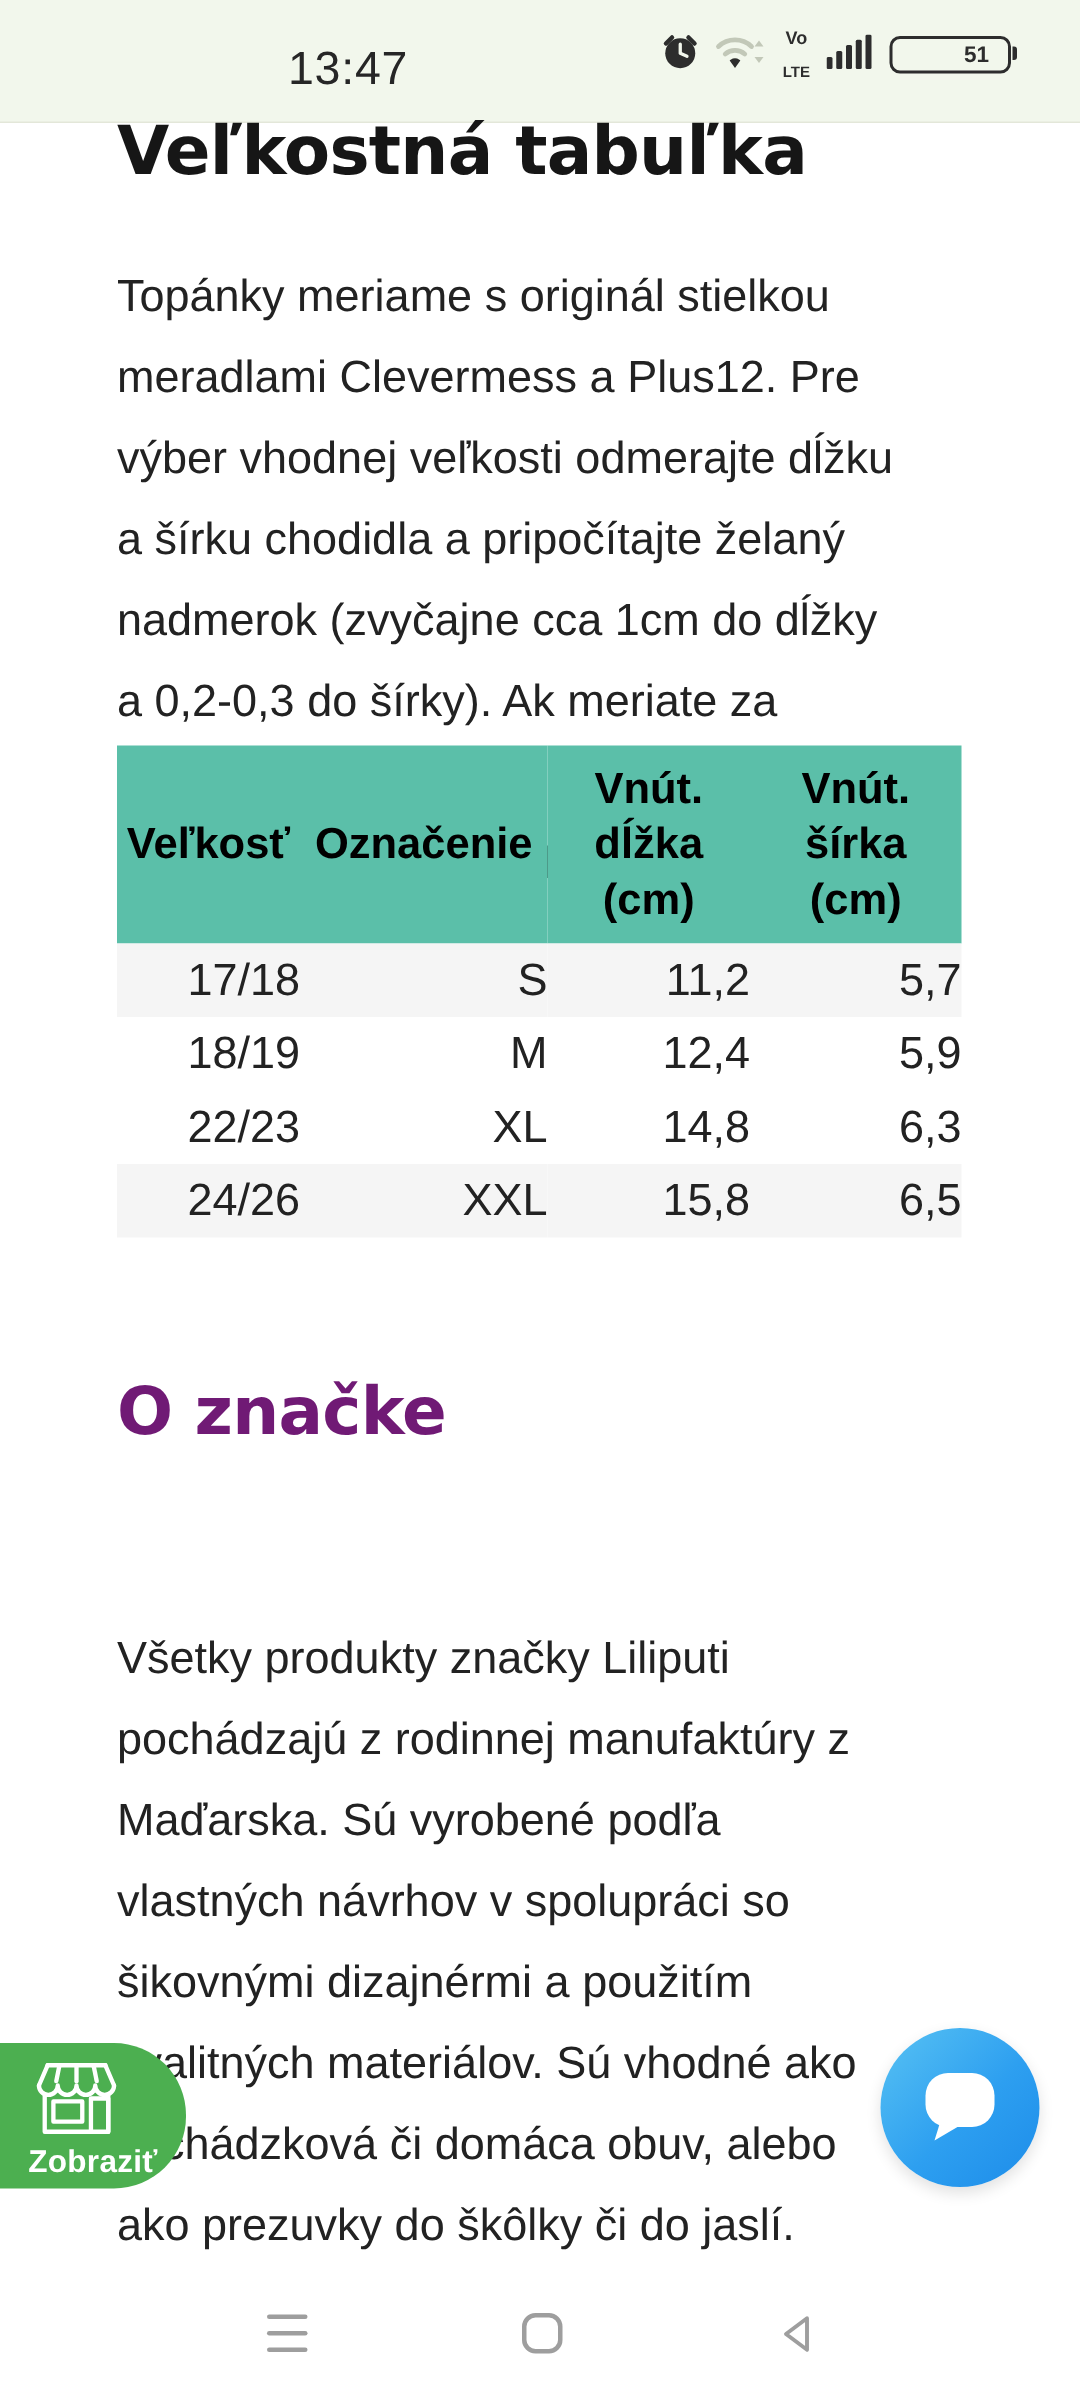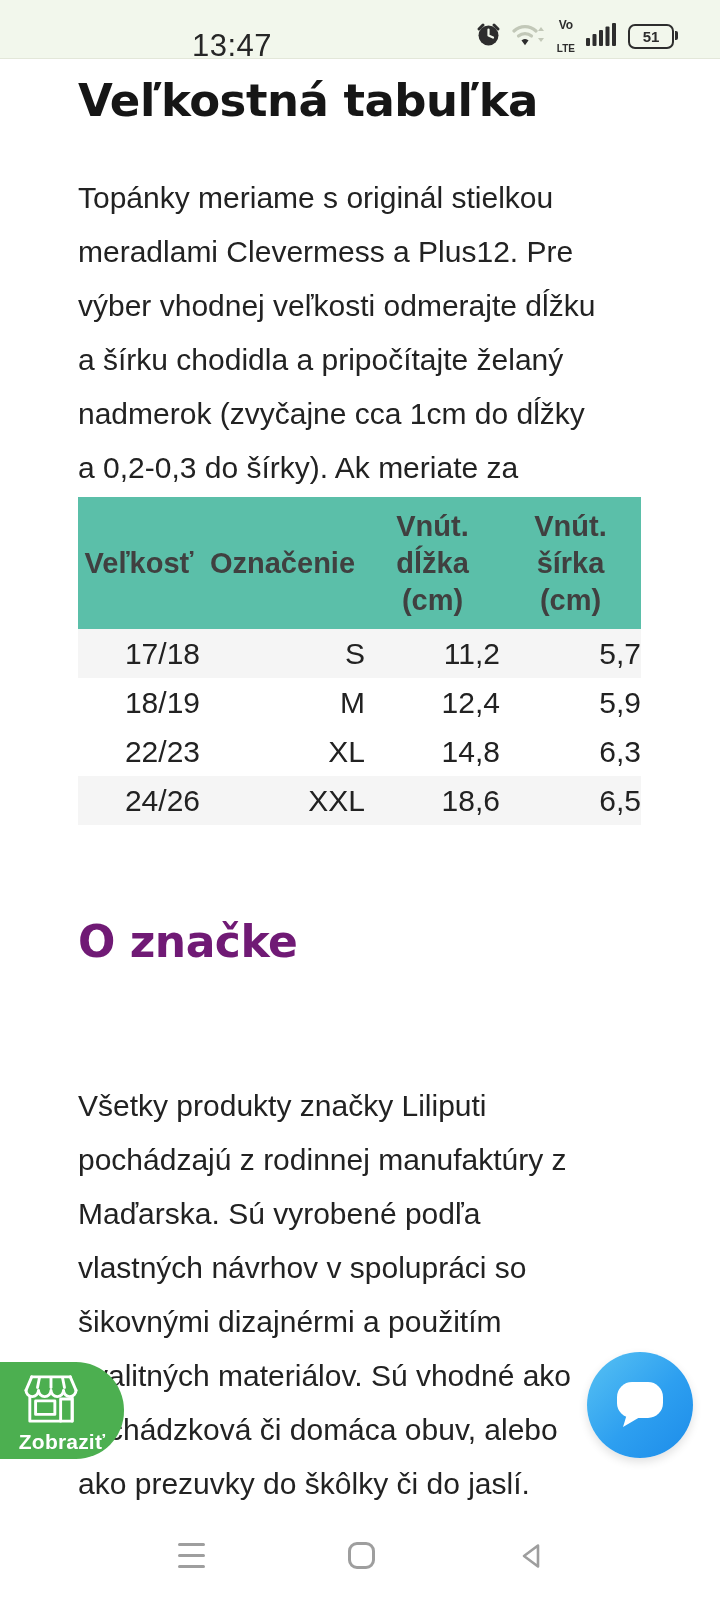--- a/index.html
+++ b/index.html
@@ -3,32 +3,32 @@
 <meta charset="utf-8">
 <style>
   html,body{margin:0;padding:0;}
   body{
     width:720px;height:1600px;position:relative;overflow:hidden;
     background:#ffffff;color:#1f1f1f;
     font-family:"Liberation Sans",sans-serif;
   }
   
   .statusbar{
-    position:absolute;left:0;top:0;width:720px;height:59px;
+    position:absolute;left:0;top:0;width:720px;height:82px;
     background:#f2f7ec;border-bottom:1px solid #e3e7d9;box-sizing:border-box;
   }
   .time{position:absolute;left:192px;top:28px;font-size:31px;color:#262626;letter-spacing:.5px;}
   .sticons{position:absolute;right:46px;top:0;height:73px;display:flex;align-items:center;gap:11px;}
   .volte{display:flex;flex-direction:column;align-items:center;line-height:1;color:#2d2d2d;font-weight:bold;}
   .volte .l1{font-size:12px;}
   .volte .l2{font-size:10px;margin-top:13px;}
   .battery{
     position:relative;width:42px;height:21px;border:2.5px solid #2d2d2d;border-radius:7px;
     display:flex;align-items:center;justify-content:center;
-    font-size:15px;font-weight:bold;color:#2d2d2d;background:#f2f7ec;
+    font-size:15px;font-weight:bold;color:#2d2d2d;background:#f2f7ec;padding-left:35px;
   }
   .battery:after{
     content:"";position:absolute;right:-6px;top:5px;width:3.5px;height:9px;
     background:#2d2d2d;border-radius:0 2px 2px 0;
   }
   
   .h1{
     position:absolute;left:78px;top:74px;
     font-family:"DejaVu Sans",sans-serif;font-weight:bold;
     font-size:45px;letter-spacing:-.5px;color:#161616;
@@ -43,21 +43,21 @@
     position:absolute;left:78px;top:916px;
     font-family:"DejaVu Sans",sans-serif;font-weight:bold;
     font-size:44px;letter-spacing:-.5px;color:#701a75;
   }
   
   table.size{
     position:absolute;left:78px;top:497px;width:563px;
     border-collapse:collapse;table-layout:fixed;
   }
   table.size th{
-    background:#5bbfa9;color:#404040;font-weight:bold;font-size:29px;
+    background:#5bbfa9;color:#000000;font-weight:bold;font-size:29px;
     line-height:37px;white-space:pre-line;height:132px;
     text-align:center;vertical-align:middle;padding:0;
   }
   table.size td{
     font-size:30px;color:#222;height:49px;text-align:right;
     vertical-align:middle;padding:0;
   }
   table.size tr.odd td{background:#f5f5f5;}
   table.size tr.even td{background:#ffffff;}
   .c1{width:122px;}.c2{width:165px;}.c3{width:135px;}.c4{width:141px;}
@@ -182,21 +182,21 @@
     </tr>
     <tr class="even">
       <td>22/23</td>
       <td>XL</td>
       <td>14,8</td>
       <td>6,3</td>
     </tr>
     <tr class="odd">
       <td>24/26</td>
       <td>XXL</td>
-      <td>18,6</td>
+      <td>15,8</td>
       <td>6,5</td>
     </tr>
   </tbody>
 </table>
 
 <div class="h2">O značke</div>
 
 <div class="para p2">Všetky produkty značky Liliputi
 pochádzajú z rodinnej manufaktúry z
 Maďarska. Sú vyrobené podľa

